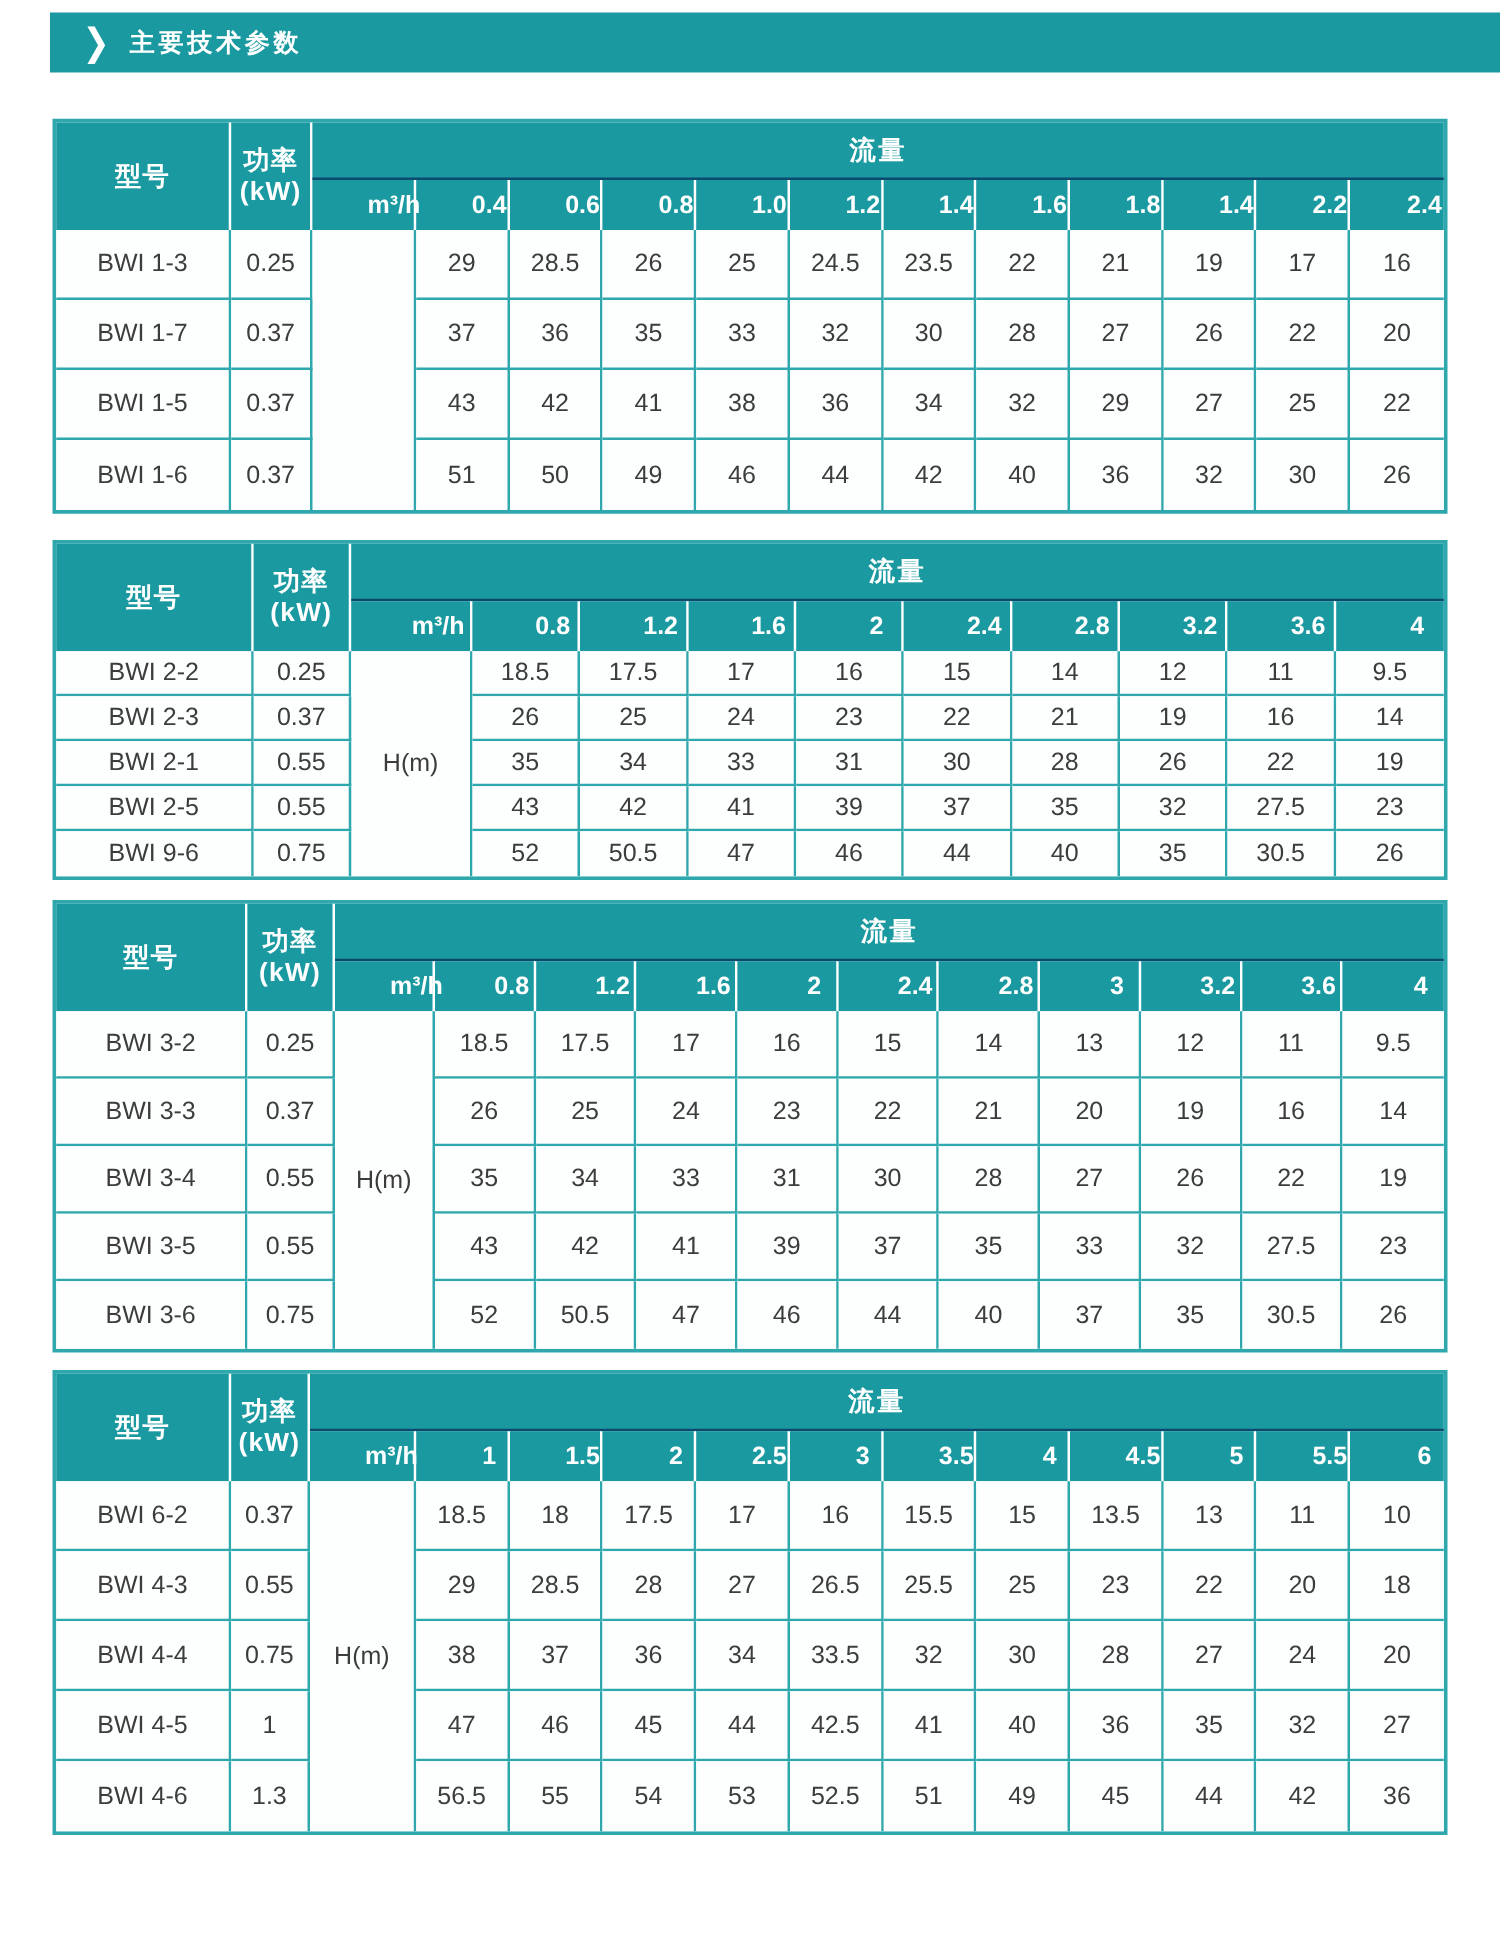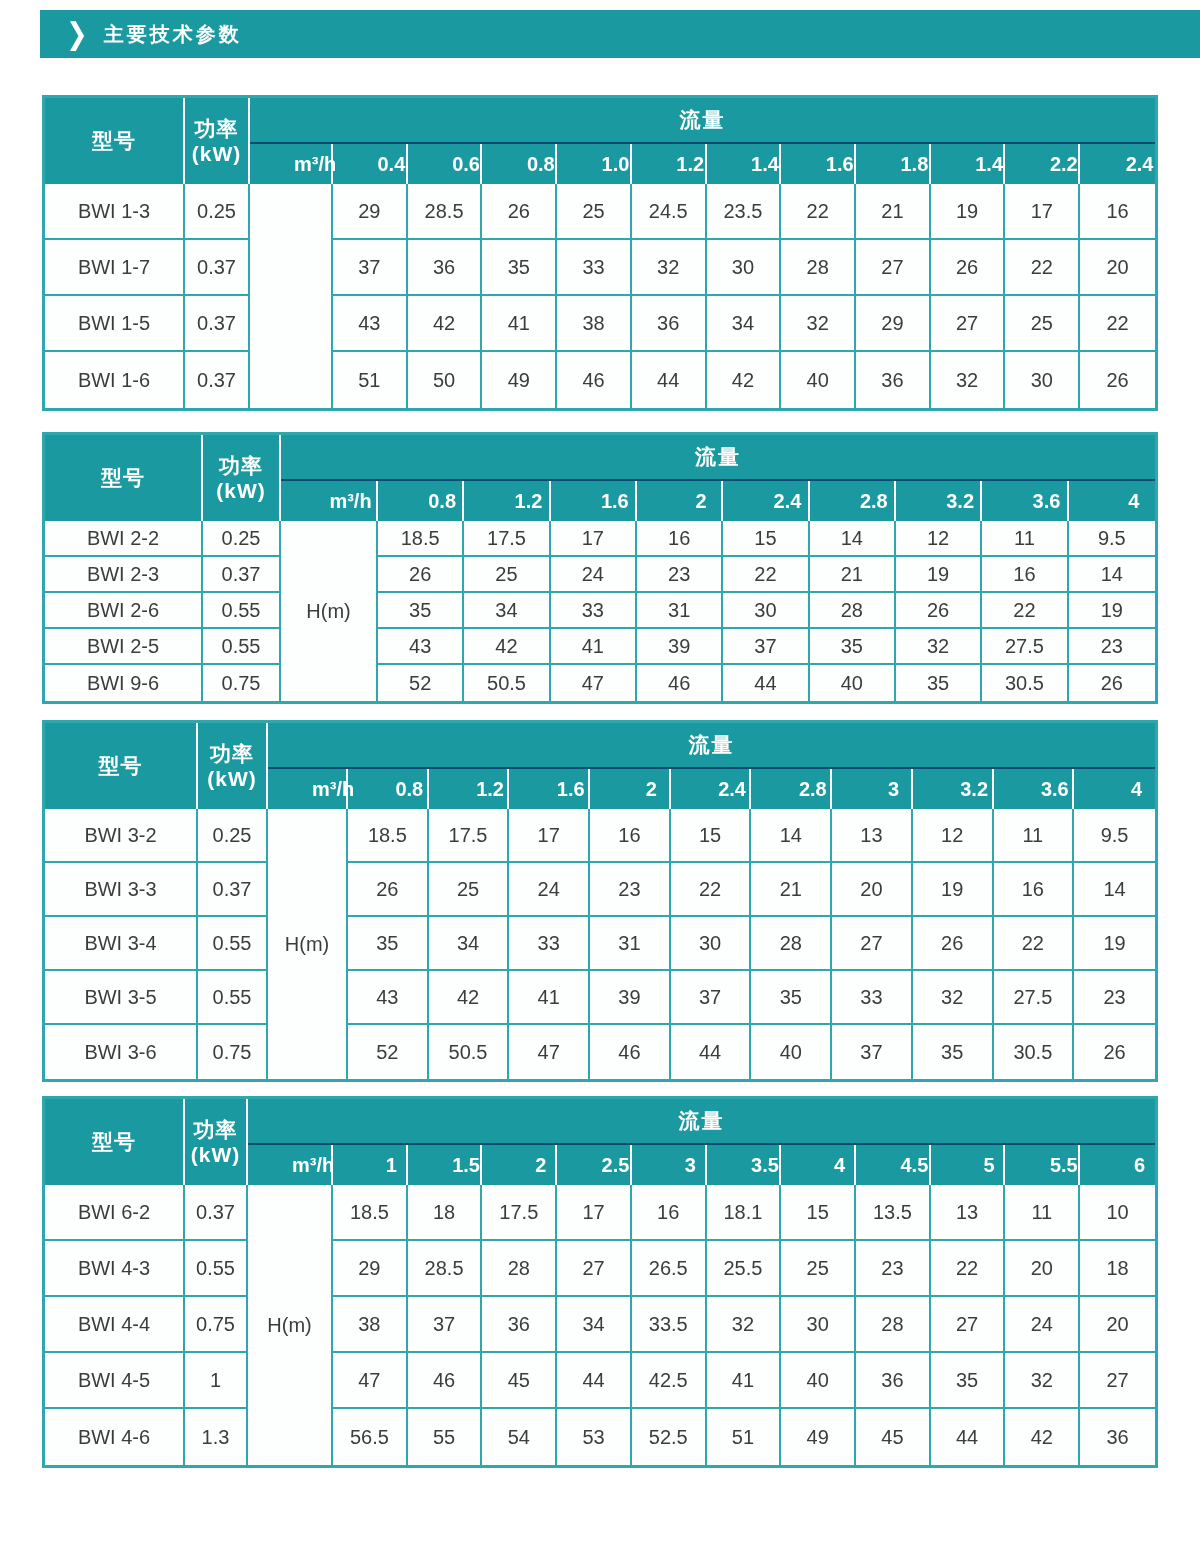--- a/index.html
+++ b/index.html
@@ -234,21 +234,21 @@
           <td class="dcell">25</td>
           <td class="dcell">24</td>
           <td class="dcell">23</td>
           <td class="dcell">22</td>
           <td class="dcell">21</td>
           <td class="dcell">19</td>
           <td class="dcell">16</td>
           <td class="dcell">14</td>
         </tr>
         <tr class="dr">
-          <td class="dcell">BWI 2-6</td>
+          <td class="dcell">BWI 2-1</td>
           <td class="dcell">0.55</td>
           <td class="dcell">35</td>
           <td class="dcell">34</td>
           <td class="dcell">33</td>
           <td class="dcell">31</td>
           <td class="dcell">30</td>
           <td class="dcell">28</td>
           <td class="dcell">26</td>
           <td class="dcell">22</td>
           <td class="dcell">19</td>
@@ -442,21 +442,21 @@
       <tbody>
         <tr class="dr">
           <td class="dcell">BWI 6-2</td>
           <td class="dcell">0.37</td>
           <td class="dcell headcol" rowspan="5">H(m)</td>
           <td class="dcell">18.5</td>
           <td class="dcell">18</td>
           <td class="dcell">17.5</td>
           <td class="dcell">17</td>
           <td class="dcell">16</td>
-          <td class="dcell">18.1</td>
+          <td class="dcell">15.5</td>
           <td class="dcell">15</td>
           <td class="dcell">13.5</td>
           <td class="dcell">13</td>
           <td class="dcell">11</td>
           <td class="dcell">10</td>
         </tr>
         <tr class="dr">
           <td class="dcell">BWI 4-3</td>
           <td class="dcell">0.55</td>
           <td class="dcell">29</td>

